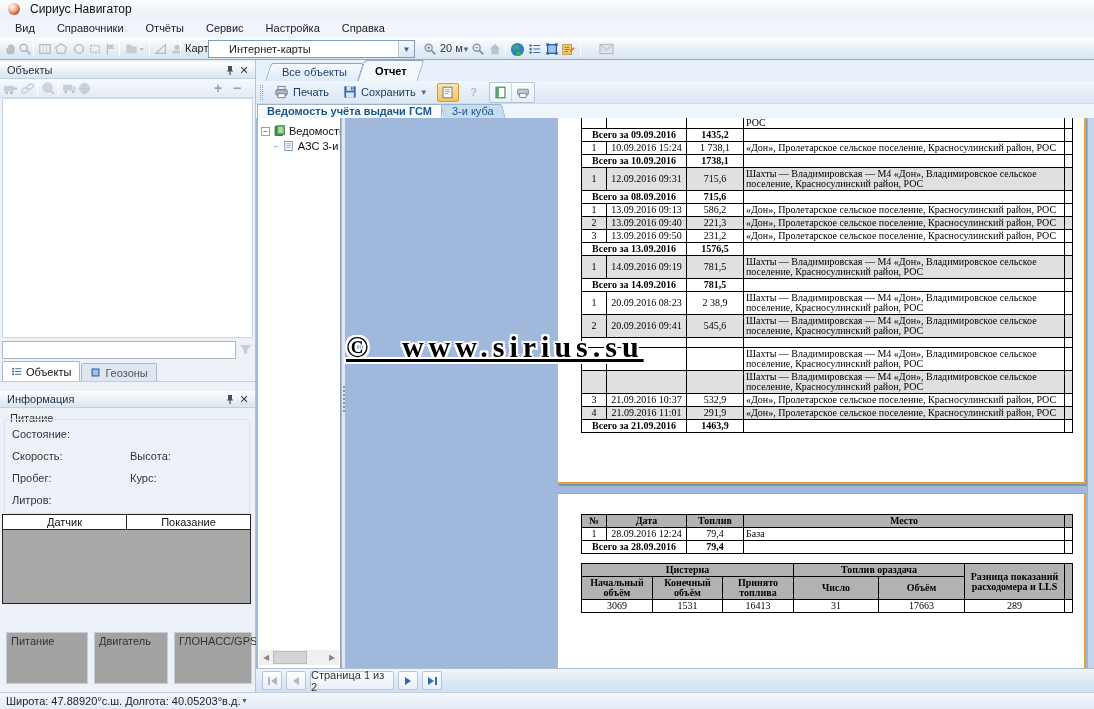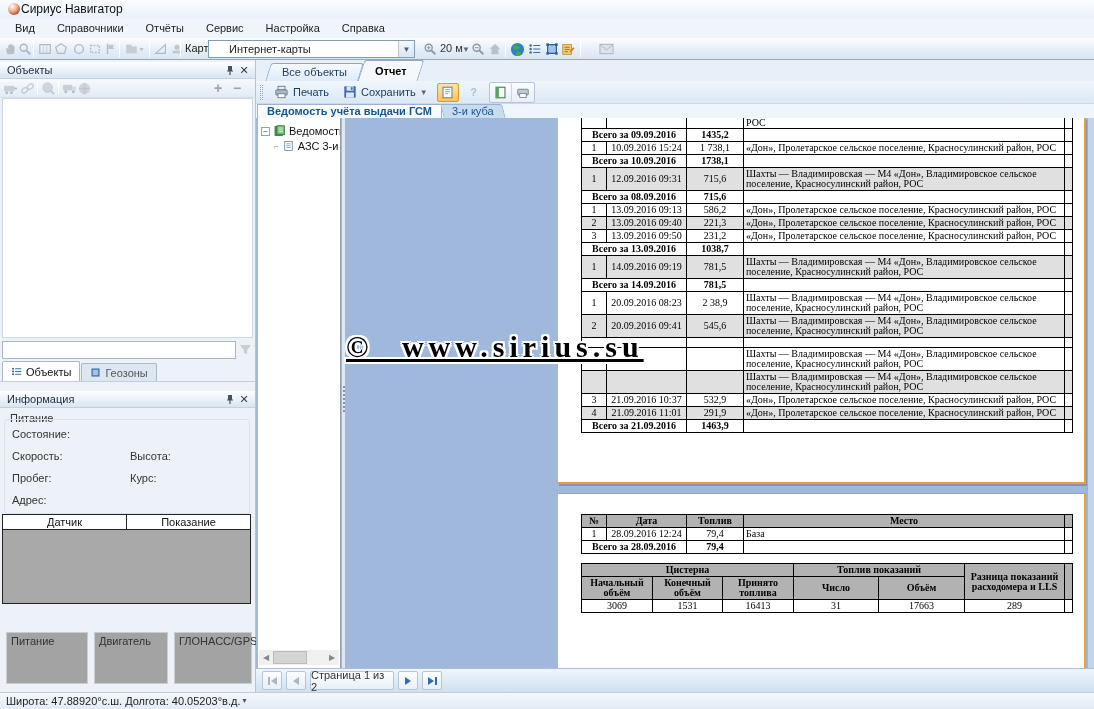--- a/index.html
+++ b/index.html
@@ -1,21 +1,21 @@
 <!DOCTYPE html>
 <html><head>
 <meta charset="utf-8">
 <style>
   html,body{margin:0;padding:0;background:#888;}
   *{box-sizing:border-box;}
   .app{position:relative;width:1094px;height:709px;background:#e9f1f9;font-family:"Liberation Sans",sans-serif;font-size:11px;color:#222;overflow:hidden;margin:0 auto;}
   .abs{position:absolute;}
 
   
-  .titlebar{left:0;top:0;width:1094px;height:18px;background:linear-gradient(#f9fcfe,#e9f1f9);display:flex;align-items:center;padding-left:8px;gap:1px;}
+  .titlebar{left:0;top:0;width:1094px;height:18px;background:linear-gradient(#f9fcfe,#e9f1f9);display:flex;align-items:center;padding-left:8px;gap:10px;}
   .app-icon{width:12px;height:12px;border-radius:50%;background:radial-gradient(circle at 35% 30%,#ffffff,#f0b090 40%,#c05030 75%,#703060);}
   .title-text{font-size:12px;color:#111;}
   .menubar{left:0;top:18px;width:1094px;height:20px;background:#f0f5fb;display:flex;align-items:center;padding-left:4px;}
   .menu-item{padding:0 11px;line-height:20px;color:#222;cursor:default;}
   .toolbar{left:0;top:38px;width:1094px;height:22px;background:linear-gradient(#fcfdfe,#e4edf6 60%,#d9e6f2);border-bottom:1px solid #9aa6b4;}
   .tb-sep{position:absolute;top:3px;width:1px;height:16px;background:#c3cdd9;border-right:1px solid #fff;}
   .tb-ico{position:absolute;top:3px;width:16px;height:16px;display:flex;align-items:center;justify-content:center;}
   .tb-label{position:absolute;top:4px;font-size:11px;color:#222;}
   .combo{position:absolute;left:208px;top:2px;width:207px;height:18px;background:#fff;border:1px solid #7f9db9;display:flex;align-items:center;}
   .combo .val{flex:1;padding-left:20px;color:#222;}
@@ -361,21 +361,21 @@
       <span class="winbtn">✕</span>
     </div>
     <div class="info-fields">
       <div class="fld gbox-lbl" style="left:10px;top:4px">Питание</div>
       <div class="abs" style="left:4px;top:11px;width:246px;height:95px;border:1px solid #dde2e9;border-radius:3px;"></div>
       <div class="fld" style="left:12px;top:20px">Состояние:</div>
       <div class="fld" style="left:12px;top:42px">Скорость:</div>
       <div class="fld" style="left:130px;top:42px">Высота:</div>
       <div class="fld" style="left:12px;top:64px">Пробег:</div>
       <div class="fld" style="left:130px;top:64px">Курс:</div>
-      <div class="fld" style="left:12px;top:86px">Адрес:</div>
+      <div class="fld" style="left:12px;top:86px">Литров:</div>
     </div>
     <div class="sensor">
       <div class="sensor-hdr">
         <div>Датчик</div>
         <div>Показание</div>
       </div>
     </div>
     <div class="gb" style="left:6px;width:82px">
         <span>Питание</span>
       </div>
@@ -546,21 +546,21 @@
                 </tr>
                 <tr>
                   <td class="c-num">3</td>
                   <td class="c-date">13.09.2016 09:50</td>
                   <td class="c-lit">231,2</td>
                   <td class="c-place">«Дон», Пролетарское сельское поселение, Красносулинский район, РОС</td>
                   <td class="c-x"></td>
                 </tr>
                 <tr class="total">
                   <td class="c-total" colspan="2">Всего за 13.09.2016</td>
-                  <td class="c-lit">1038,7</td>
+                  <td class="c-lit">1576,5</td>
                   <td class="c-place"></td>
                   <td class="c-x"></td>
                 </tr>
                 <tr class="shaded">
                   <td class="c-num">1</td>
                   <td class="c-date">14.09.2016 09:19</td>
                   <td class="c-lit">781,5</td>
                   <td class="c-place">Шахты — Владимировская — М4 «Дон», Владимировское сельское поселение, Красносулинский район, РОС</td>
                   <td class="c-x"></td>
                 </tr>
@@ -665,21 +665,21 @@
                 <col style="width:70px">
                 <col style="width:71px">
                 <col style="width:85px">
                 <col style="width:86px">
                 <col style="width:100px">
                 <col style="width:8px">
               </colgroup>
             <tbody id="summary-table-body">
                 <tr class="hdr">
                   <td colspan="3">Цистерна</td>
-                  <td colspan="2">Топлив показаний</td>
+                  <td colspan="2">Топлив ораздача</td>
                   <td rowspan="2">Разница показаний расходомера и LLS</td>
                   <td class="c-x" rowspan="2"></td>
                 </tr>
                 <tr class="hdr">
                   <td>Начальный объём</td>
                   <td>Конечный объём</td>
                   <td>Принято топлива</td>
                   <td>Число</td>
                   <td>Объём</td>
                 </tr>

